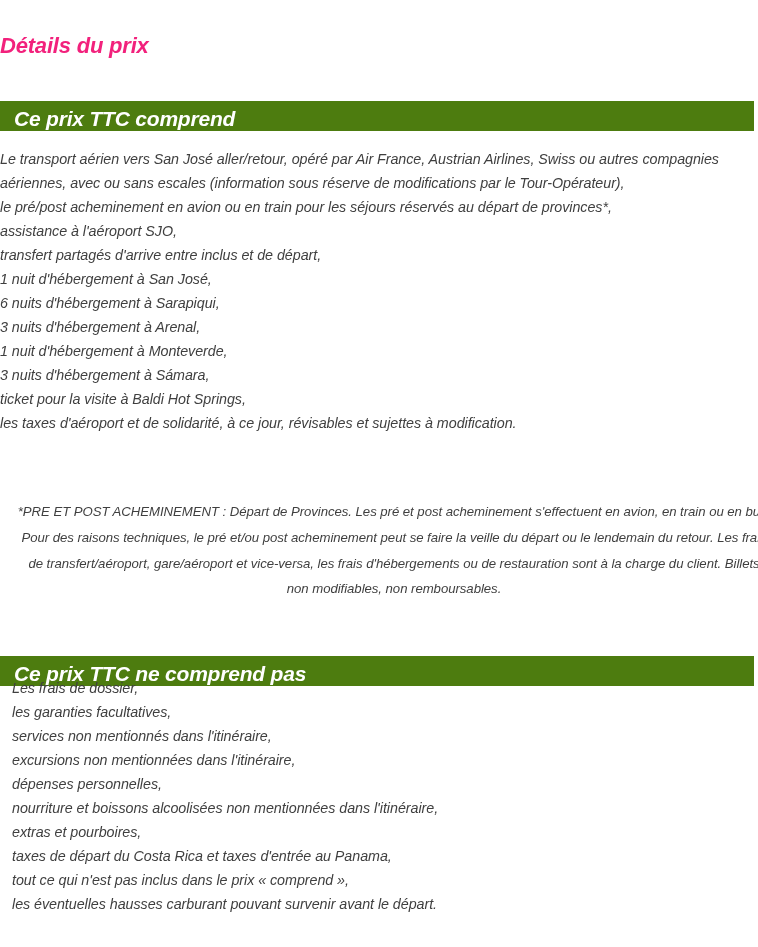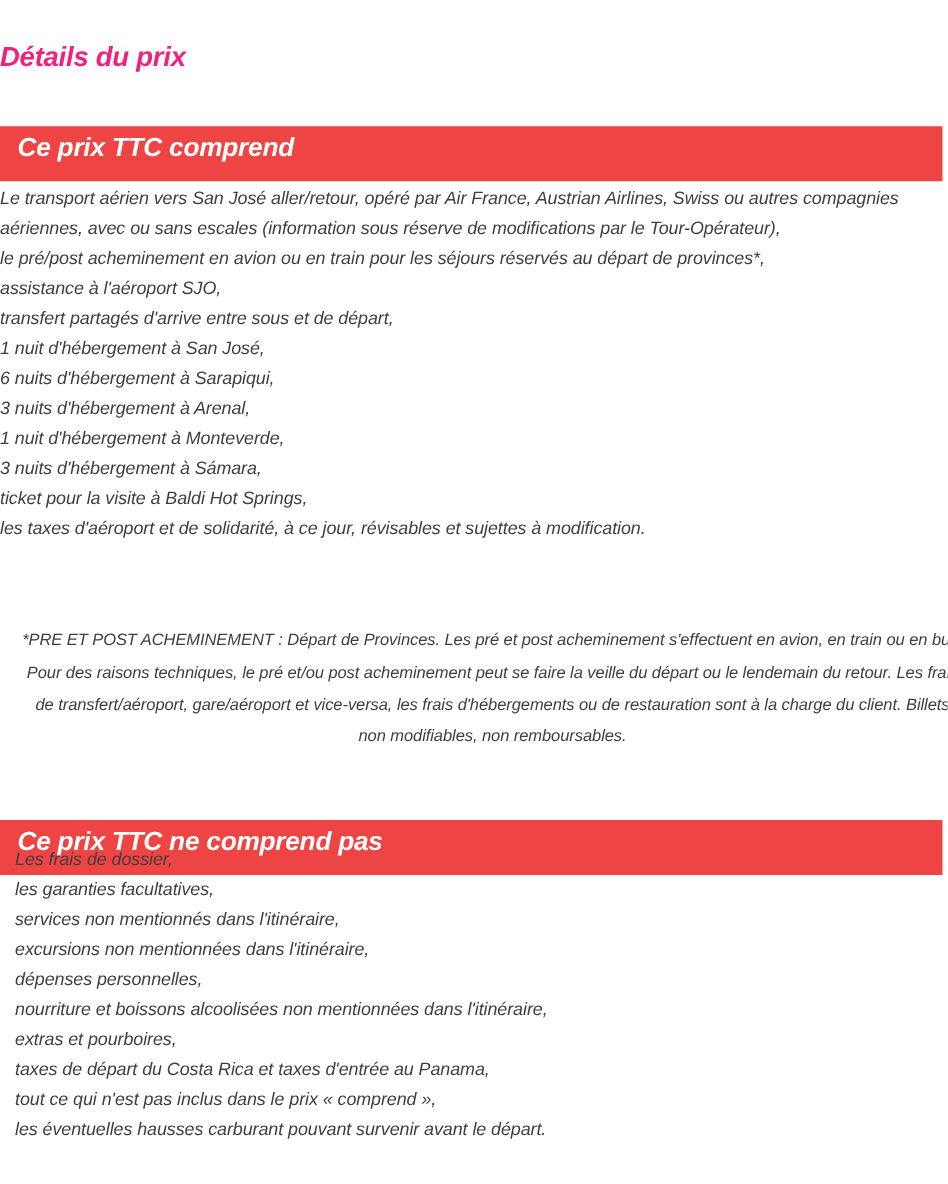--- a/index.html
+++ b/index.html
@@ -36,22 +36,22 @@
     letter-spacing: -0.2px;
     line-height: 26px;
     white-space: nowrap;
   }
 
   
   .section-bar {
     position: absolute;
     left: 0px;
     width: 754px;
-    height: 44px;
-    background: #ef4444;
+    height: 30px;
+    background: #4d7c0f;
     box-sizing: border-box;
   }
   .section-bar .section-title {
     position: absolute;
     left: 14px;
     top: 6px;
     font-size: 21px;
     font-weight: bold;
     font-style: italic;
     color: #ffffff;
@@ -107,21 +107,21 @@
 
   <div class="section-bar" id="bar-included">
     <span class="section-title">Ce prix TTC comprend</span>
   </div>
 
   <ul class="item-list" id="list-included">
       <li>Le transport aérien vers San José aller/retour, opéré par Air France, Austrian Airlines, Swiss ou autres compagnies</li>
       <li>aériennes, avec ou sans escales (information sous réserve de modifications par le Tour-Opérateur),</li>
       <li>le pré/post acheminement en avion ou en train pour les séjours réservés au départ de provinces*,</li>
       <li>assistance à l'aéroport SJO,</li>
-      <li>transfert partagés d'arrive entre sous et de départ,</li>
+      <li>transfert partagés d'arrive entre inclus et de départ,</li>
       <li>1 nuit d'hébergement à San José,</li>
       <li>6 nuits d'hébergement à Sarapiqui,</li>
       <li>3 nuits d'hébergement à Arenal,</li>
       <li>1 nuit d'hébergement à Monteverde,</li>
       <li>3 nuits d'hébergement à Sámara,</li>
       <li>ticket pour la visite à Baldi Hot Springs,</li>
       <li>les taxes d'aéroport et de solidarité, à ce jour, révisables et sujettes à modification.</li>
     </ul>
 
   <p class="footnote">*PRE ET POST ACHEMINEMENT : Départ de Provinces. Les pré et post acheminement s'effectuent en avion, en train ou en bus. Pour des raisons techniques, le pré et/ou post acheminement peut se faire la veille du départ ou le lendemain du retour. Les frais de transfert/aéroport, gare/aéroport et vice-versa, les frais d'hébergements ou de restauration sont à la charge du client. Billets non modifiables, non remboursables.</p>

